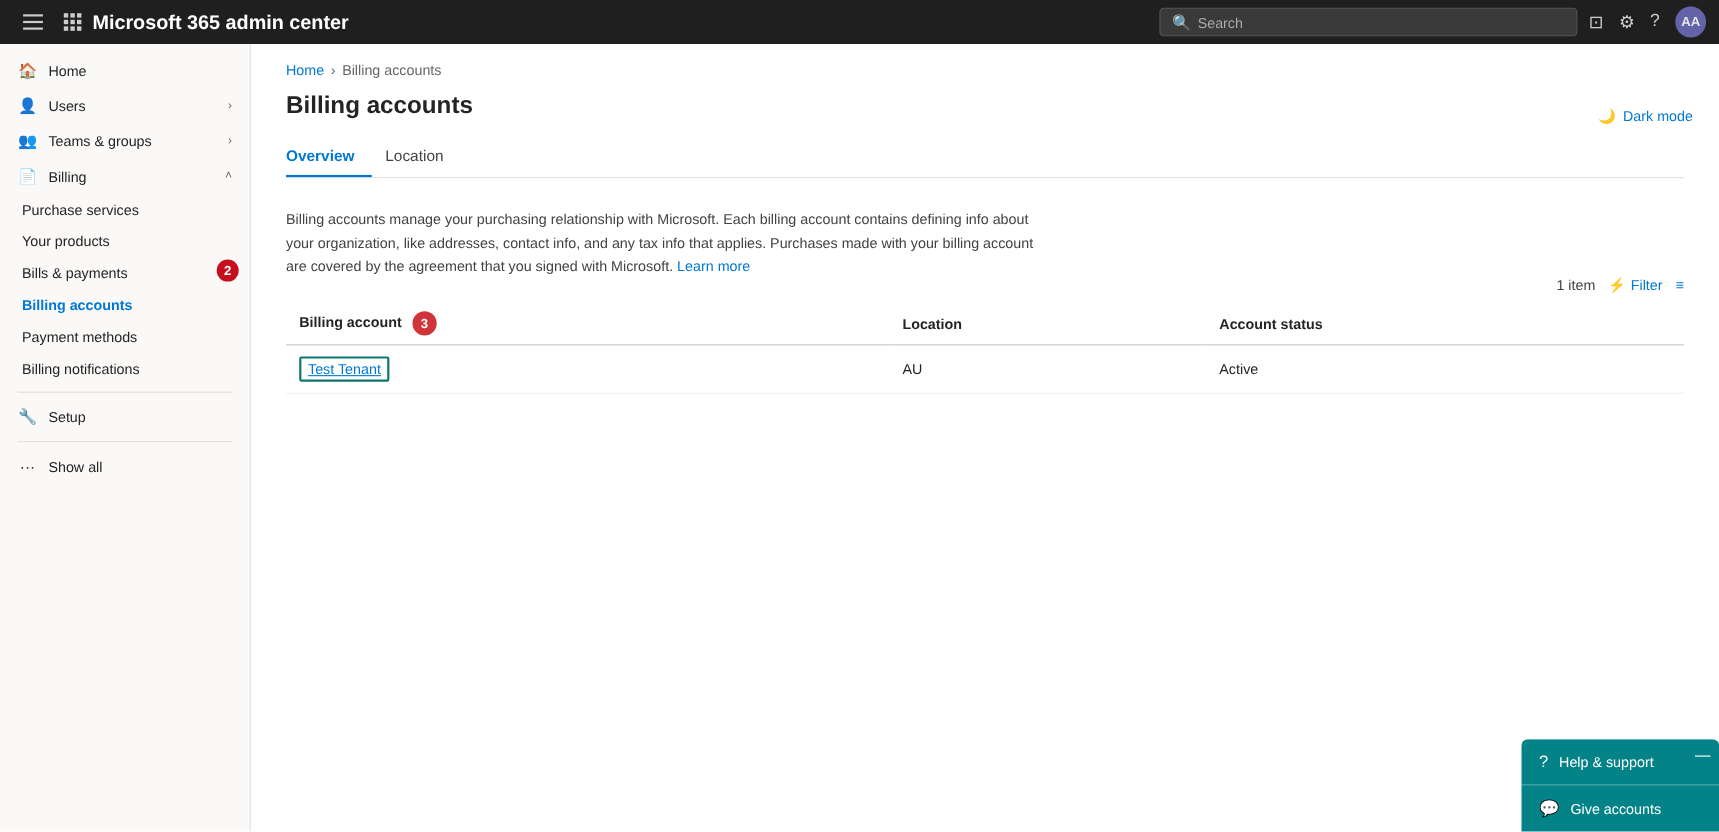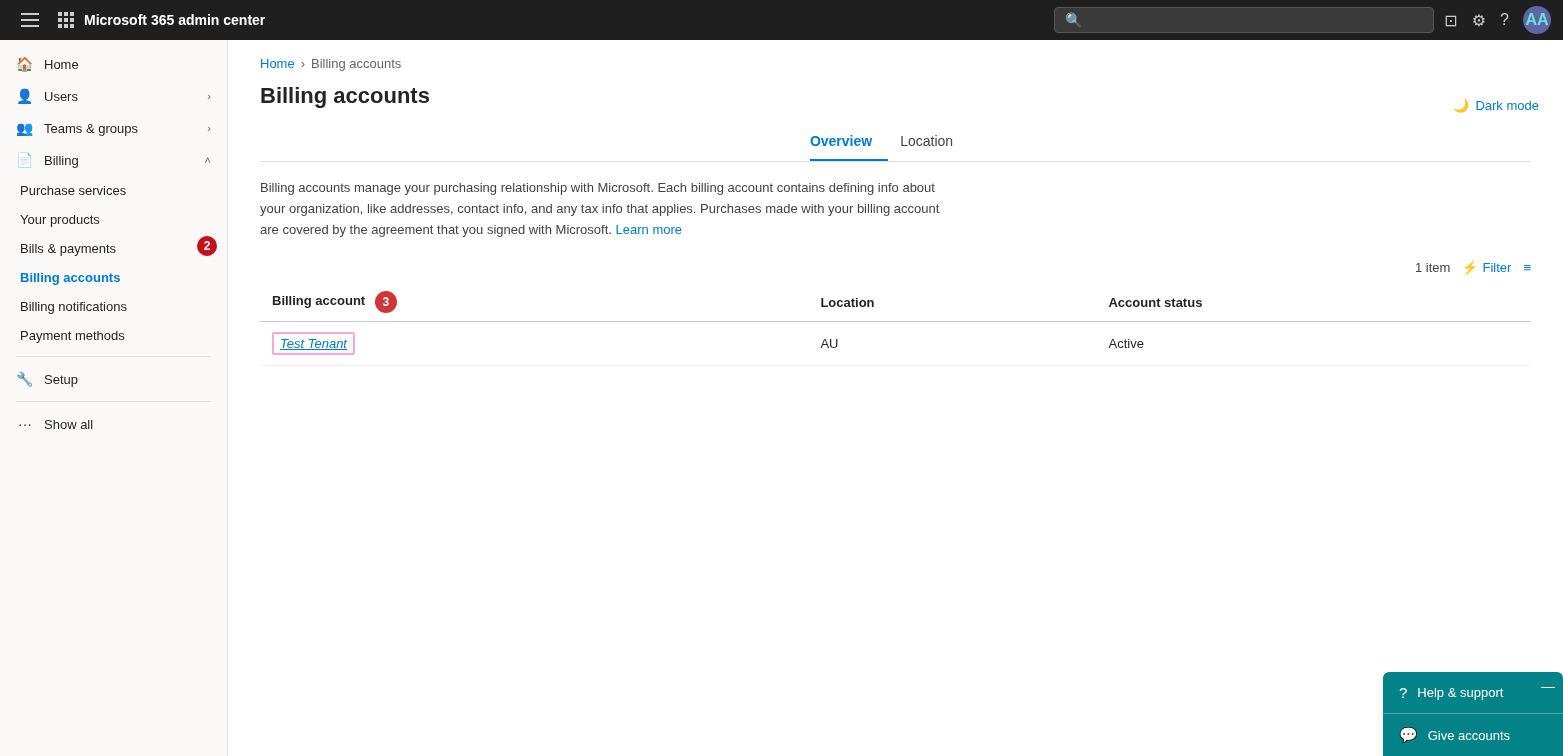--- a/index.html
+++ b/index.html
@@ -10,21 +10,21 @@
       background: #1f1f1f;
       color: #fff;
       height: 40px;
       display: flex;
       align-items: center;
       padding: 0 12px;
       gap: 10px;
       flex-shrink: 0;
       z-index: 100;
     }
-    .topnav-title { font-size: 14px; font-weight: 600; color: #fff; flex: 1; }
+    .topnav-title { font-size: 18px; font-weight: 600; color: #fff; flex: 1; }
     .topnav-search {
       display: flex; align-items: center;
       background: #3a3a3a;
       border: 1px solid #555;
       border-radius: 4px;
       padding: 4px 10px;
       gap: 6px;
       width: 380px;
     }
     .topnav-search input {
@@ -34,21 +34,21 @@
       color: #ccc;
       font-size: 13px;
       width: 100%;
     }
     .topnav-search input::placeholder { color: #aaa; }
     .topnav-icons { display: flex; align-items: center; gap: 14px; margin-left: auto; }
     .topnav-icon { color: #ccc; font-size: 16px; cursor: pointer; }
     .avatar {
       width: 28px; height: 28px; border-radius: 50%;
       background: #6264a7;
-      color: #5eead4; font-size: 16px; font-weight: 600;
+      color: #e5e5e5; font-size: 12px; font-weight: 600;
       display: flex; align-items: center; justify-content: center;
       cursor: pointer;
     }
     .grid-icon { display: grid; grid-template-columns: repeat(3,4px); grid-template-rows: repeat(3,4px); gap: 2px; }
     .grid-icon span { background: #ccc; display: block; width: 4px; height: 4px; }
 
     
     .layout { display: flex; flex: 1; overflow: hidden; }
 
     
@@ -113,54 +113,53 @@
     .dark-mode-btn {
       position: absolute; right: 24px; top: 58px;
       display: flex; align-items: center; gap: 6px;
       font-size: 13px; color: #0078d4; cursor: pointer;
     }
 
     
     .page-title { font-size: 22px; font-weight: 600; color: #242424; margin-bottom: 16px; }
 
     
-    .tabs { display: flex; gap: 0; border-bottom: 1px solid #e0e0e0; margin-bottom: 16px; justify-content: center; }
+    .tabs { display: flex; gap: 0; border-bottom: 1px solid #e0e0e0; margin-bottom: 28px; }
     .tab {
       padding: 8px 16px 10px 0;
       font-size: 14px;
       cursor: pointer;
       color: #444;
       border-bottom: 2px solid transparent;
       margin-right: 12px;
     }
     .tab.active { color: #0078d4; border-bottom: 2px solid #0078d4; font-weight: 600; }
 
     
-    .description { font-size: 13px; line-height: 1.6; color: #424242; margin-bottom: 20px; max-width: 700px; }
+    .description { font-size: 13px; line-height: 1.6; color: #424242; max-width: 700px; }
     .description a { color: #0078d4; }
 
     
     .toolbar { display: flex; align-items: center; justify-content: flex-end; gap: 12px; margin-bottom: 8px; font-size: 13px; color: #424242; }
     .toolbar-item { display: flex; align-items: center; gap: 4px; cursor: pointer; color: #0078d4; }
     .toolbar-count { color: #424242; text-align: center; }
 
     
     .table-wrap { border: none; }
     table { width: 100%; border-collapse: collapse; }
     thead tr { border-bottom: 1px solid #c8c8c8; }
     th { font-size: 13px; font-weight: 600; padding: 8px 12px; text-align: left; color: #242424; }
     tbody tr { border-bottom: 1px solid #f0f0f0; }
     td { font-size: 13px; padding: 10px 12px; color: #242424; vertical-align: middle; }
     .link-cell { color: #0078d4; text-decoration: underline; cursor: pointer; }
     .highlighted-cell {
-      border: 2px solid #f9a8d4;
+      border: 2px solid #0f766e;
       border-radius: 2px;
       padding: 2px 6px;
       display: inline-block;
-      font-style: italic;
     }
 
     
     .annotation-badge {
       display: inline-flex; align-items: center; justify-content: center;
       width: 22px; height: 22px;
       background: #d13438;
       color: #fff;
       border-radius: 50%;
       font-size: 12px; font-weight: 700;
@@ -219,20 +218,21 @@
     <span></span>
       <span></span>
       <span></span>
     <span></span>
       <span></span>
       <span></span>
   </div>
   <span class="topnav-title">Microsoft 365 admin center</span>
   <div class="topnav-search">
     <span style="color:#aaa;font-size:14px;">🔍</span>
+    <input type="text" placeholder="Search" style="">
   </div>
   <div class="topnav-icons">
     <span class="topnav-icon">⊡</span>
     <span class="topnav-icon">⚙</span>
     <span class="topnav-icon">?</span>
     <div class="avatar">AA</div>
   </div>
 </nav>
 
 <div class="layout">
@@ -266,24 +266,24 @@
         <span>Your products</span>
       </div>
       <div class="sidebar-sub-item" style="display:flex;align-items:flex-end;">
         <span>Bills &amp; payments</span>
         <span class="badge-circle">2</span>
       </div>
       <div class="sidebar-sub-item active">
         <span>Billing accounts</span>
       </div>
       <div class="sidebar-sub-item">
+        <span>Payment methods</span>
+      </div>
+      <div class="sidebar-sub-item">
         <span>Billing notifications</span>
-      </div>
-      <div class="sidebar-sub-item">
-        <span>Payment methods</span>
       </div>
     </div>
     <div class="sidebar-divider"></div>
     <div class="sidebar-item">
       <span class="icon">🔧</span>
       <span>Setup</span>
     </div>
     <div class="sidebar-divider"></div>
     <div class="sidebar-item">
       <span class="icon">···</span>

